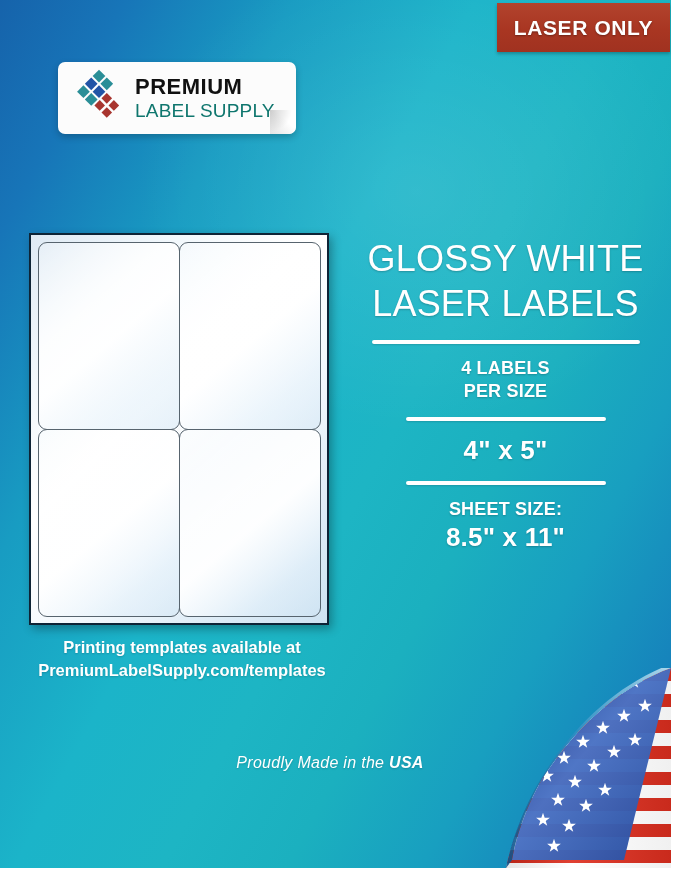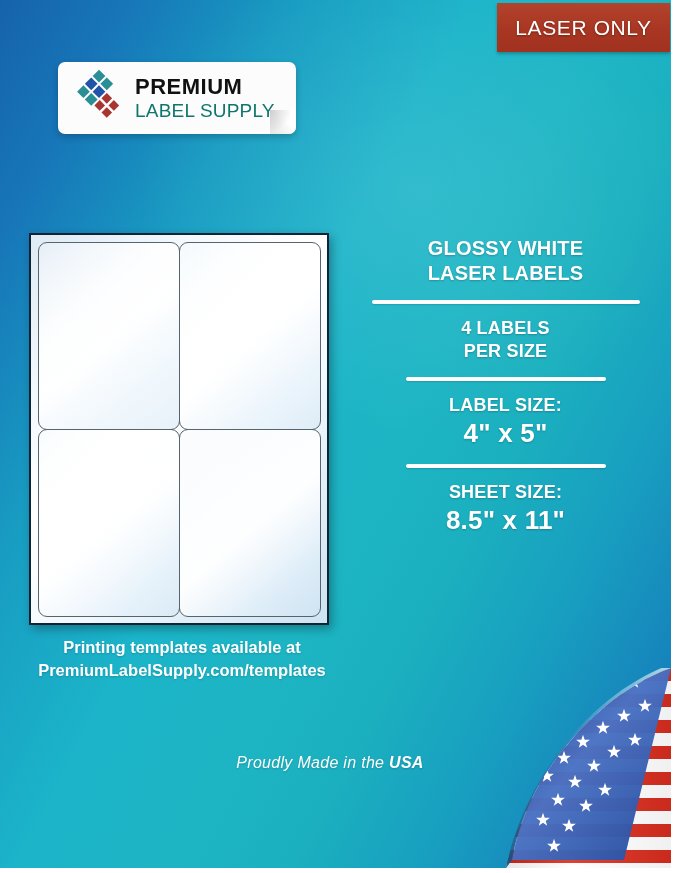--- a/index.html
+++ b/index.html
@@ -66,21 +66,21 @@
     height: 49px;
     background: linear-gradient(180deg,#b2432d 0%, #a93622 55%, #a03220 100%);
     box-shadow: 0 2px 3px rgba(0,0,0,0.25);
     display: flex;
     align-items: center;
     justify-content: center;
   }
   .badge-label {
     color: #ffffff;
     font-size: 21px;
-    font-weight: normal;
+    font-weight: bold;
     letter-spacing: 0.6px;
     text-shadow: 0 1px 2px rgba(0,0,0,0.35);
     white-space: nowrap;
   }
 
   
   .logo-plaque {
     position: absolute;
     left: 58px;
     top: 62px;
@@ -193,22 +193,22 @@
   
   .specs {
     position: absolute;
     left: 353px;
     top: 236px;
     width: 305px;
     text-align: center;
     color: #ffffff;
   }
   .spec-head {
-    font-size: 20px;
-    font-weight: bold;
+    font-size: 36px;
+    font-weight: normal;
     line-height: 1.25;
     letter-spacing: 0.2px;
     text-shadow: 0 1px 2px rgba(0,0,0,0.22);
     text-align: center;
   }
   .spec-line {
     font-size: 18px;
     font-weight: bold;
     line-height: 1.28;
     letter-spacing: 0.2px;
@@ -311,21 +311,20 @@
     <div class="spec-head">GLOSSY WHITE</div>
     <div class="spec-head">LASER LABELS</div>
 
     <div class="rule"></div>
 
     <div class="spec-line">4 LABELS</div>
     <div class="spec-line">PER SIZE</div>
 
     <div class="rule narrow"></div>
 
-    <div class="spec-line">LABEL SIZE:</div>
     <div class="spec-value">4" x 5"</div>
 
     <div class="rule narrow"></div>
 
     <div class="spec-line">SHEET SIZE:</div>
     <div class="spec-value">8.5" x 11"</div>
   </div>
 
   <div class="tagline">
     <span>Proudly Made in the </span><b>USA</b>

